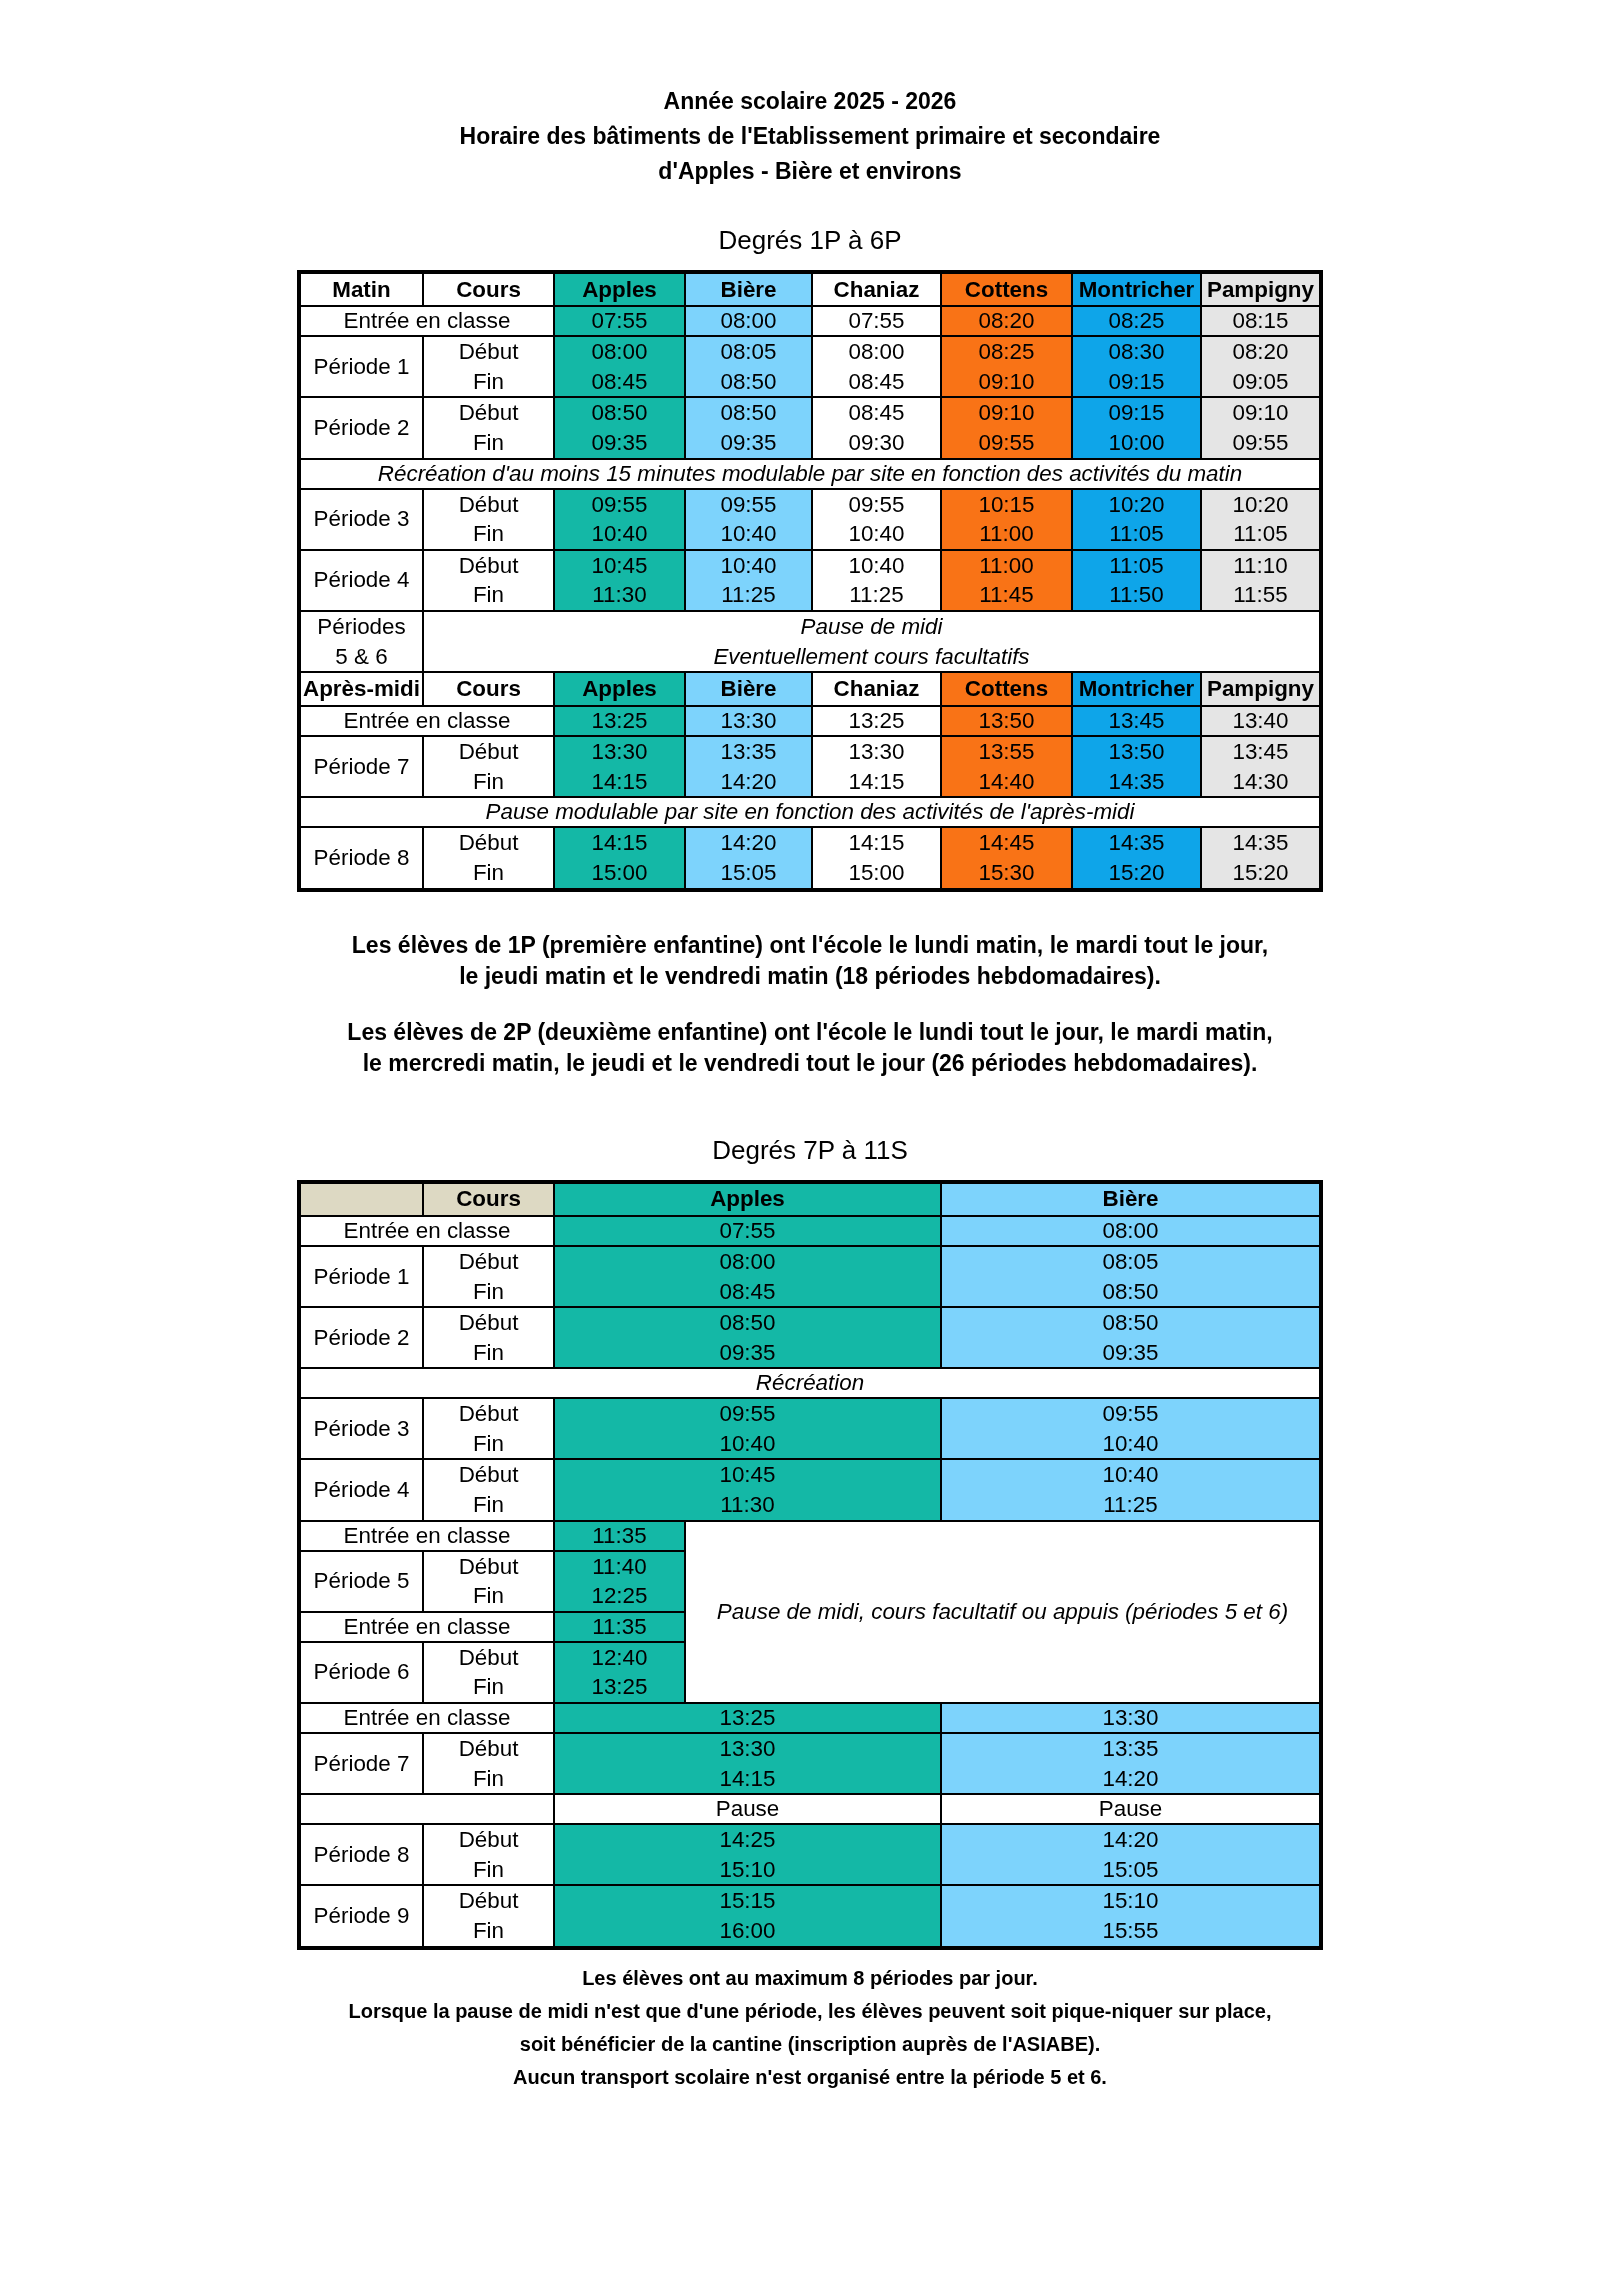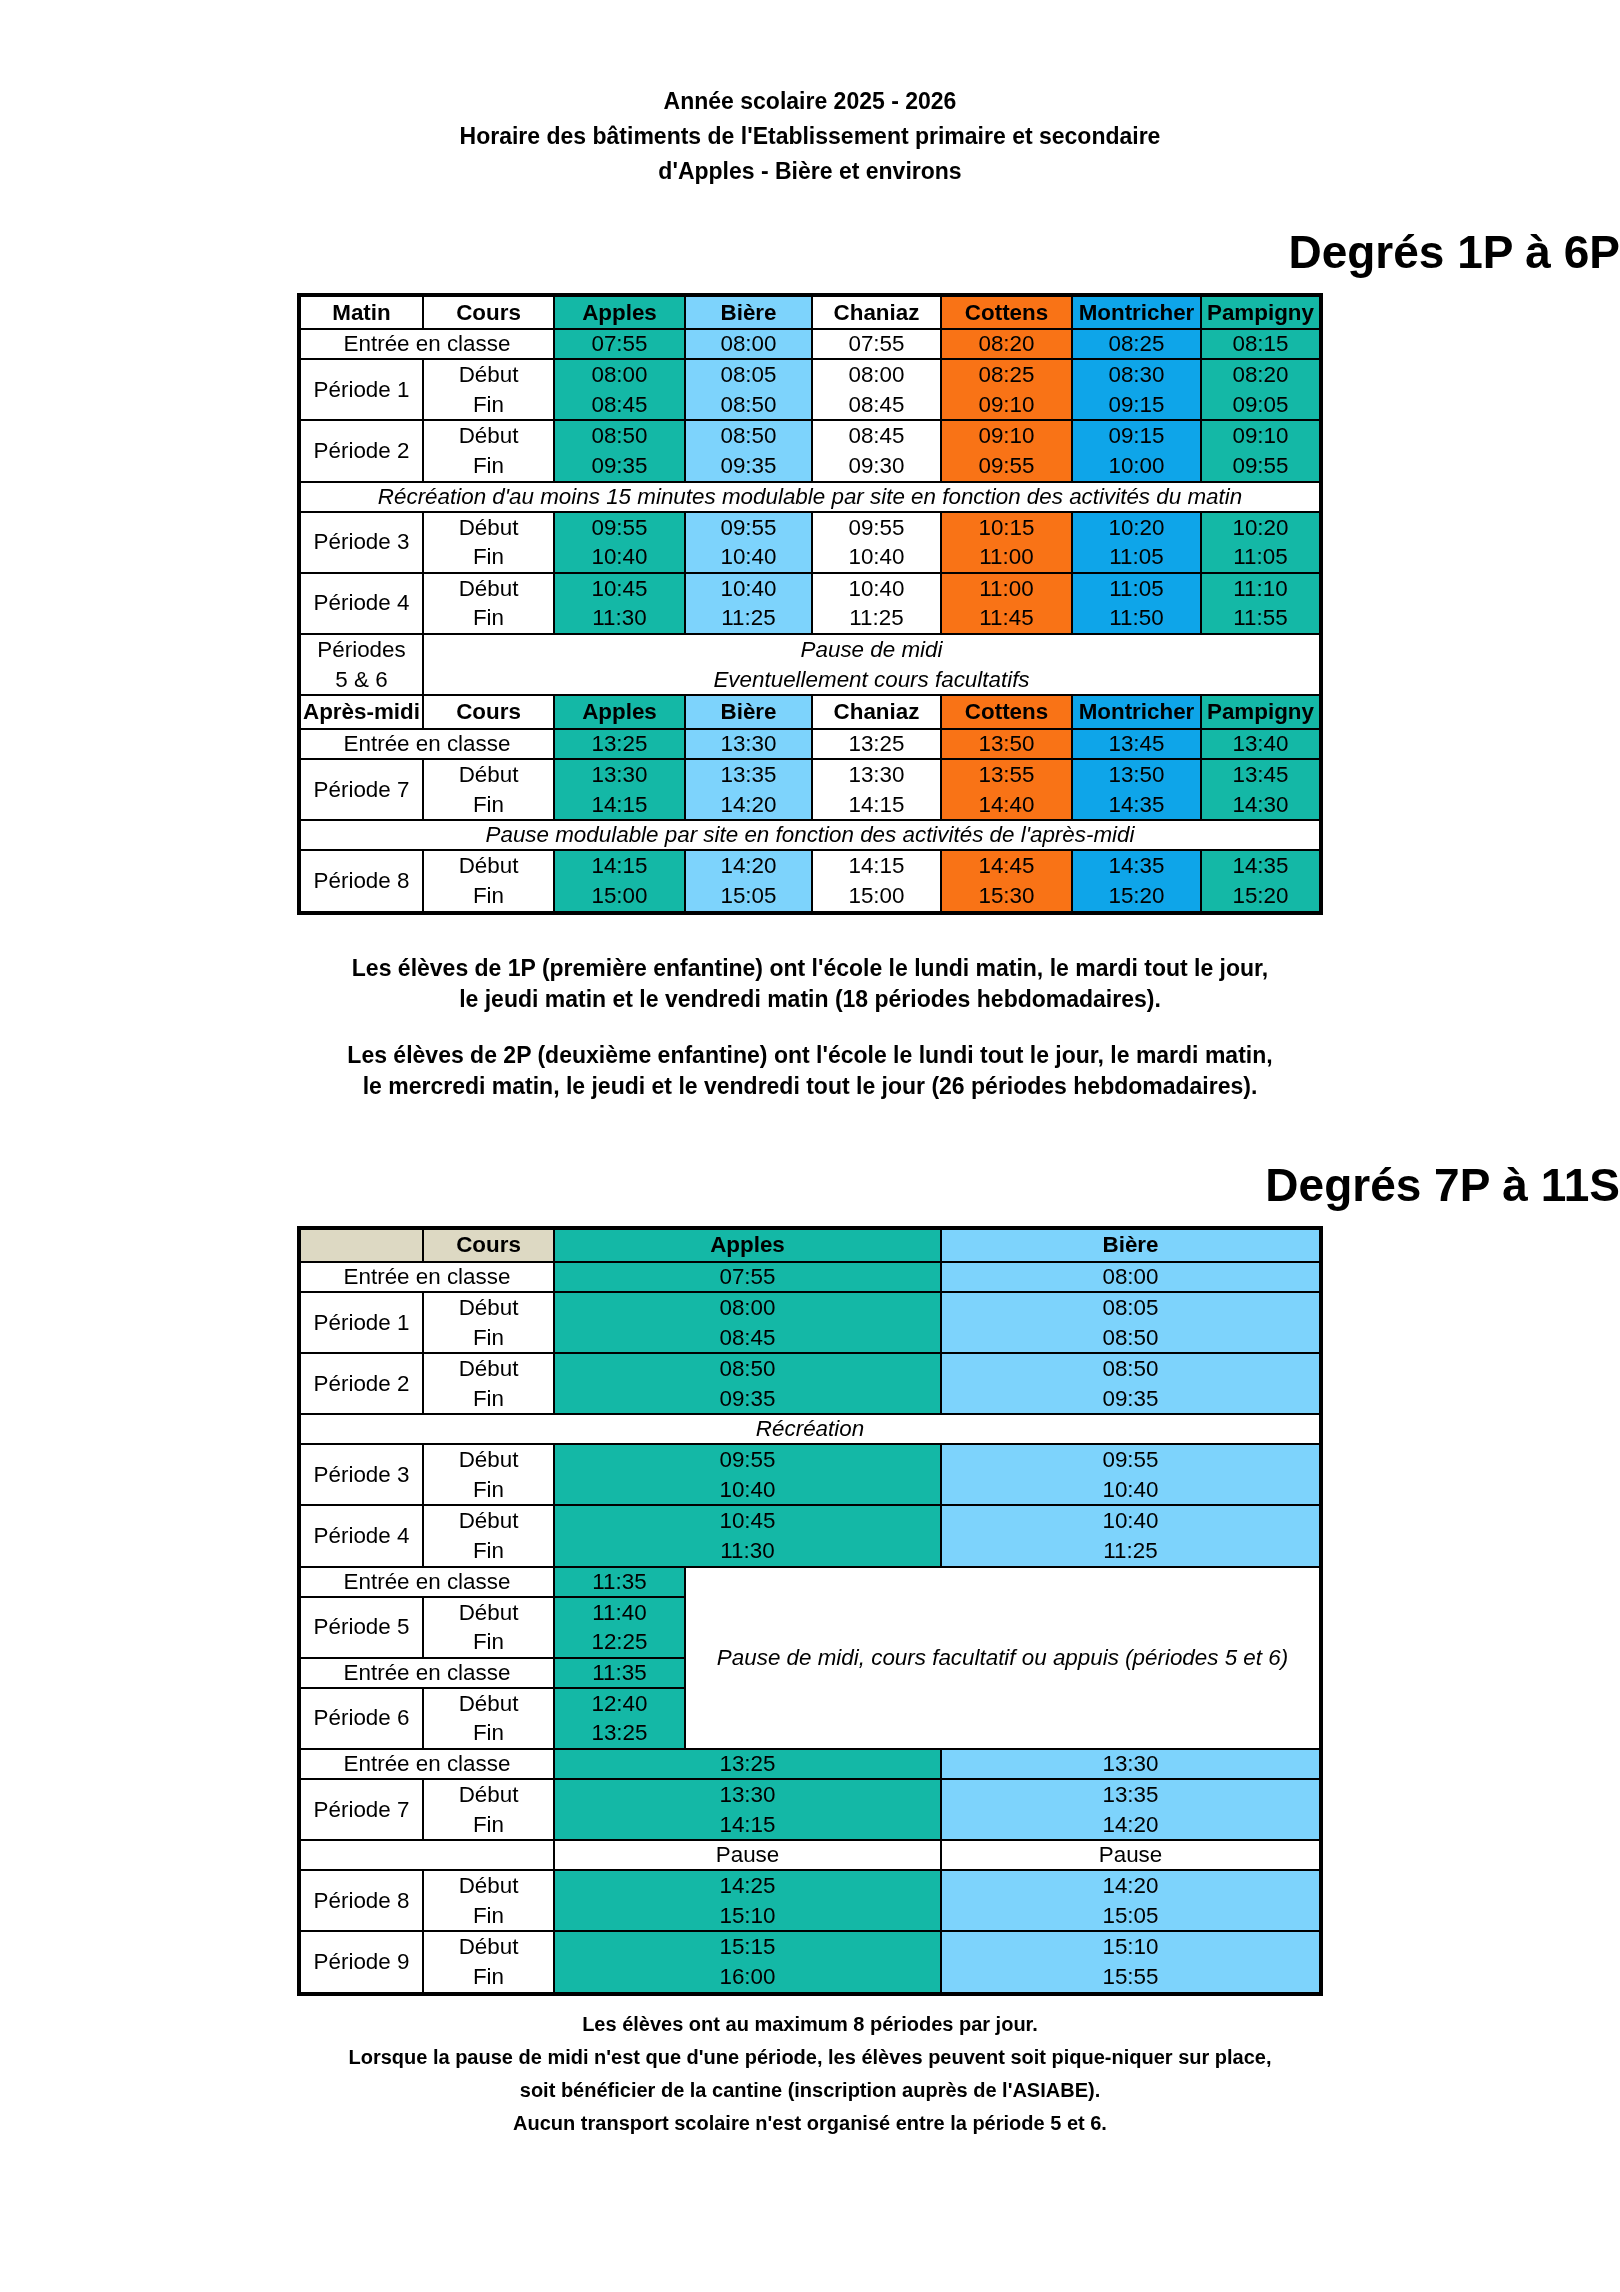--- a/index.html
+++ b/index.html
@@ -1,36 +1,36 @@
 <!DOCTYPE html>
 <html style="font-size:14.3px"><head>
 <meta charset="utf-8">
 <style>
   html,body{margin:0;padding:0;background:#fff;}
   body{width:1620px;height:2293px;font-family:"Liberation Sans",sans-serif;color:#000;}
   .page{width:1620px;padding-top:84px;box-sizing:border-box;}
   .doc-header{text-align:center;font-weight:bold;font-size:23px;line-height:35px;}
-  .big-title{text-align:right;font-weight:bold;font-size:46px;margin:36px 0 14.3px 0;}
+  .big-title{text-align:center;font-weight:normal;font-size:26px;margin:36px 0 14.3px 0;}
   .big-title.second{margin-top:56px;}
   table.t{border-collapse:collapse;table-layout:fixed;width:1021px;margin:0 auto;border:4.5px solid #000;}
   table.t td,table.t th{border:2.7px solid #000;padding:0;text-align:center;vertical-align:middle;font-size:22.4px;line-height:28px;overflow:hidden;font-weight:normal;}
   table.t th{font-weight:bold;}
   tr.rh{height:34px;}
   tr.rs{height:29.6px;}
   tr.rd{height:59px;}
   .two div{line-height:29.6px;height:29.6px;}
   .lbl{text-align:left;padding-left:6.3px;}
   .b{font-weight:bold;}
   .i{font-style:italic;font-weight:normal;font-size:21.5px;}
   .bi{font-style:italic;font-weight:bold;}
   .ca{background:#14b8a6;}
   .cb{background:#7dd3fc;}
   .cc{background:#f97316;}
   .cm{background:#0ea5e9;}
-  .cp{background:#14b8a6;}
+  .cp{background:#e5e5e5;}
   .ct{background:#DDD9C3;}
   .notes{margin-top:38px;text-align:center;font-weight:bold;font-size:23px;line-height:31px;}
   .notes .para + .para{margin-top:25px;}
   .footer-notes{margin-top:12.5px;text-align:center;font-weight:bold;font-size:20px;line-height:33px;}
 </style>
 </head>
 <body>
 
 <div class="page">
 

